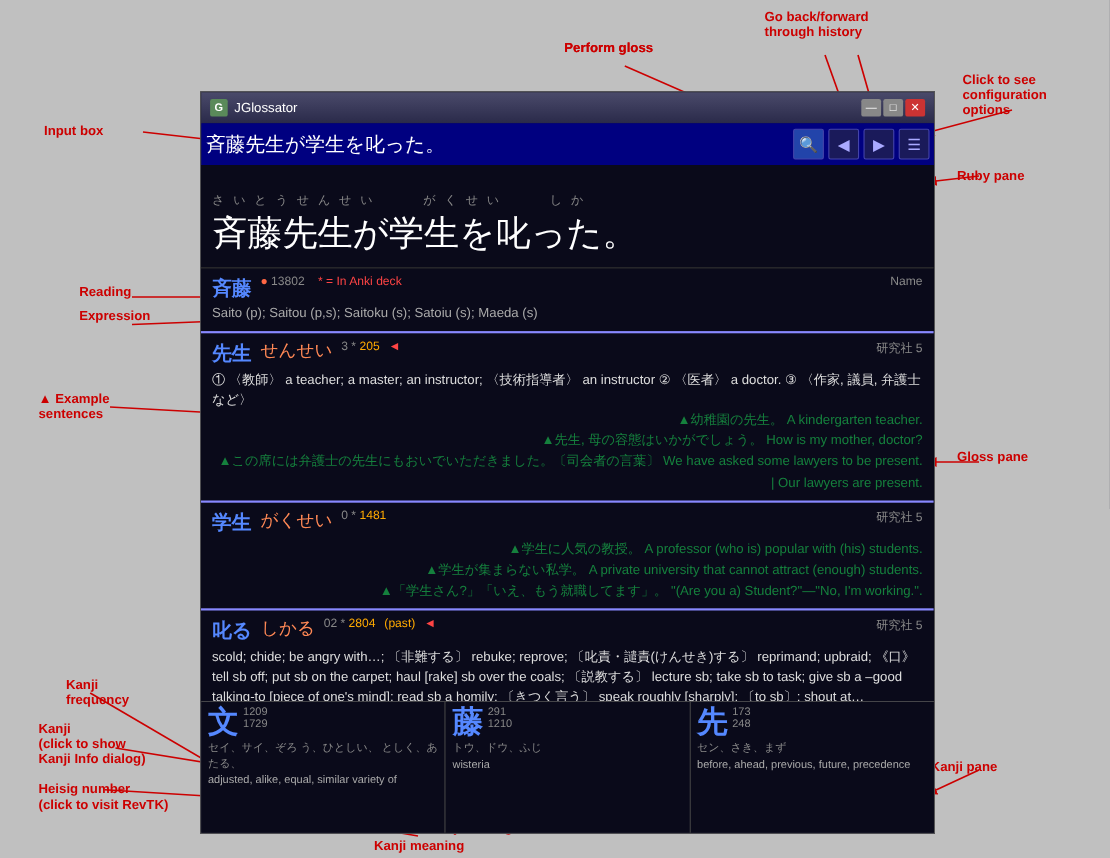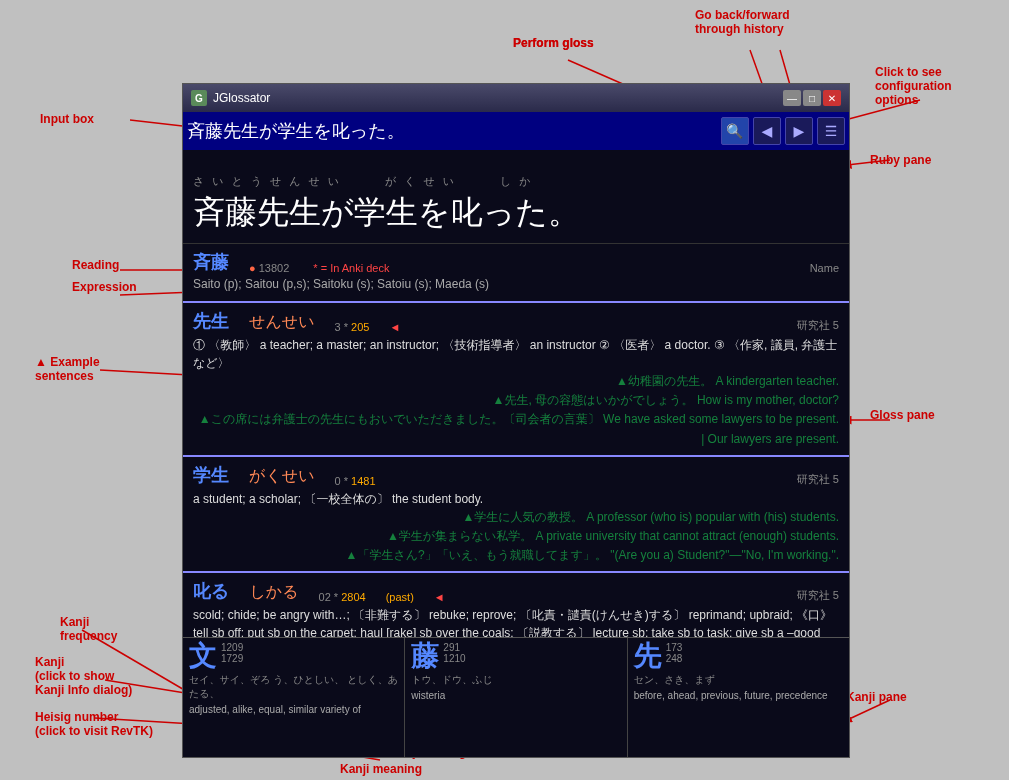--- a/index.html
+++ b/index.html
@@ -152,22 +152,22 @@
       margin-top: 2px;
     }
 
     
     .entry {
       padding: 6px 10px;
       border-bottom: 2px solid #8888ff;
     }
     .entry-header {
       display: flex;
-      align-items: flex-end;
-      gap: 20px;
+      align-items: flex-start;
+      gap: 8px;
       margin-bottom: 3px;
     }
     .entry-kanji {
       color: #5588ff;
       font-size: 18px;
       font-family: 'MS Gothic', 'Yu Gothic', sans-serif;
       font-weight: bold;
     }
     .entry-reading {
       color: #ff8855;
@@ -402,21 +402,20 @@
         <div class="entry-header">
           <span class="entry-kanji">学生</span>
           <span class="entry-reading">がくせい</span>
           <span class="entry-freq">
             <span style="color:#888;font-size:11px;">0</span>
             <span style="color:#888;font-size:11px;"> * </span>
             <span style="color:#ffaa00;font-size:11px;">1481</span>
           </span>
           <span class="entry-dict-name">研究社 5</span>
         </div>
-        <div class="entry-definition">a student; a scholar; 〔一校全体の〕 the student body.</div>
         <div class="entry-example">▲学生に人気の教授。 A professor (who is) popular with (his) students.</div>
         <div class="entry-example">▲学生が集まらない私学。 A private university that cannot attract (enough) students.</div>
         <div class="entry-example">▲「学生さん?」「いえ、もう就職してます」。 "(Are you a) Student?"—"No, I'm working.".</div>
       </div>
 
       <div class="entry">
         <div class="entry-header">
           <span class="entry-kanji">叱る</span>
           <span class="entry-reading">しかる</span>
           <span class="entry-freq">

